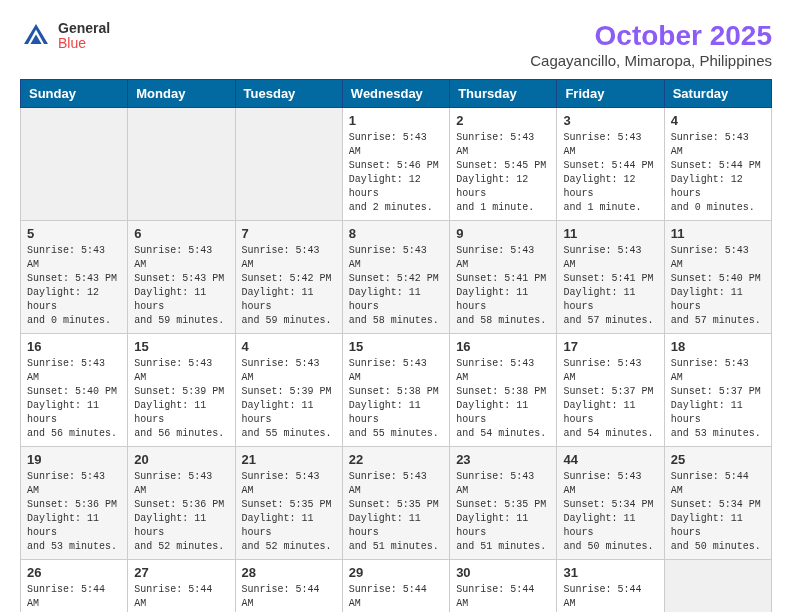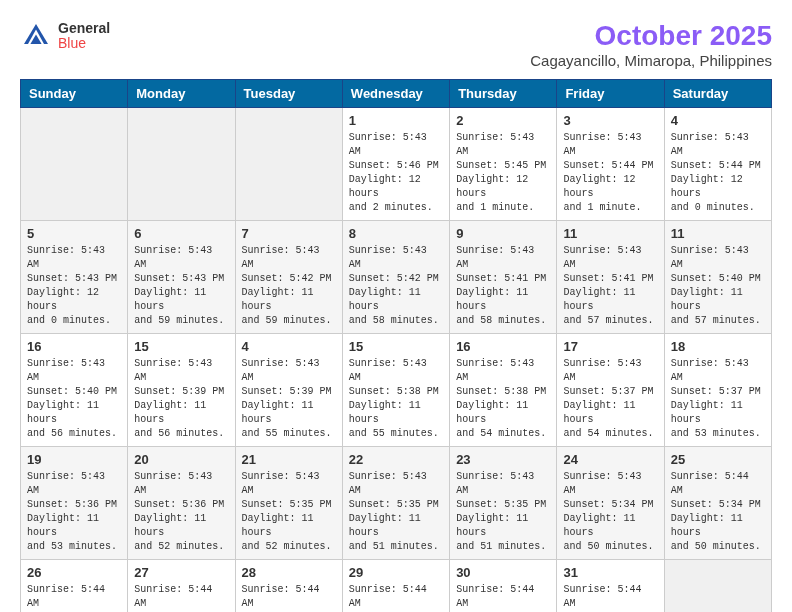--- a/index.html
+++ b/index.html
@@ -226,21 +226,21 @@
           </td>
           <td>
             <span class="day-number">22</span>
             <div class="day-info">Sunrise: 5:43 AM<br>Sunset: 5:35 PM<br>Daylight: 11 hours<br>and 51 minutes.</div>
           </td>
           <td>
             <span class="day-number">23</span>
             <div class="day-info">Sunrise: 5:43 AM<br>Sunset: 5:35 PM<br>Daylight: 11 hours<br>and 51 minutes.</div>
           </td>
           <td>
-            <span class="day-number">24</span>
+            <span class="day-number">44</span>
             <div class="day-info">Sunrise: 5:43 AM<br>Sunset: 5:34 PM<br>Daylight: 11 hours<br>and 50 minutes.</div>
           </td>
           <td>
             <span class="day-number">25</span>
             <div class="day-info">Sunrise: 5:44 AM<br>Sunset: 5:34 PM<br>Daylight: 11 hours<br>and 50 minutes.</div>
           </td>
         </tr>
         <tr>
           <td>
             <span class="day-number">26</span>

